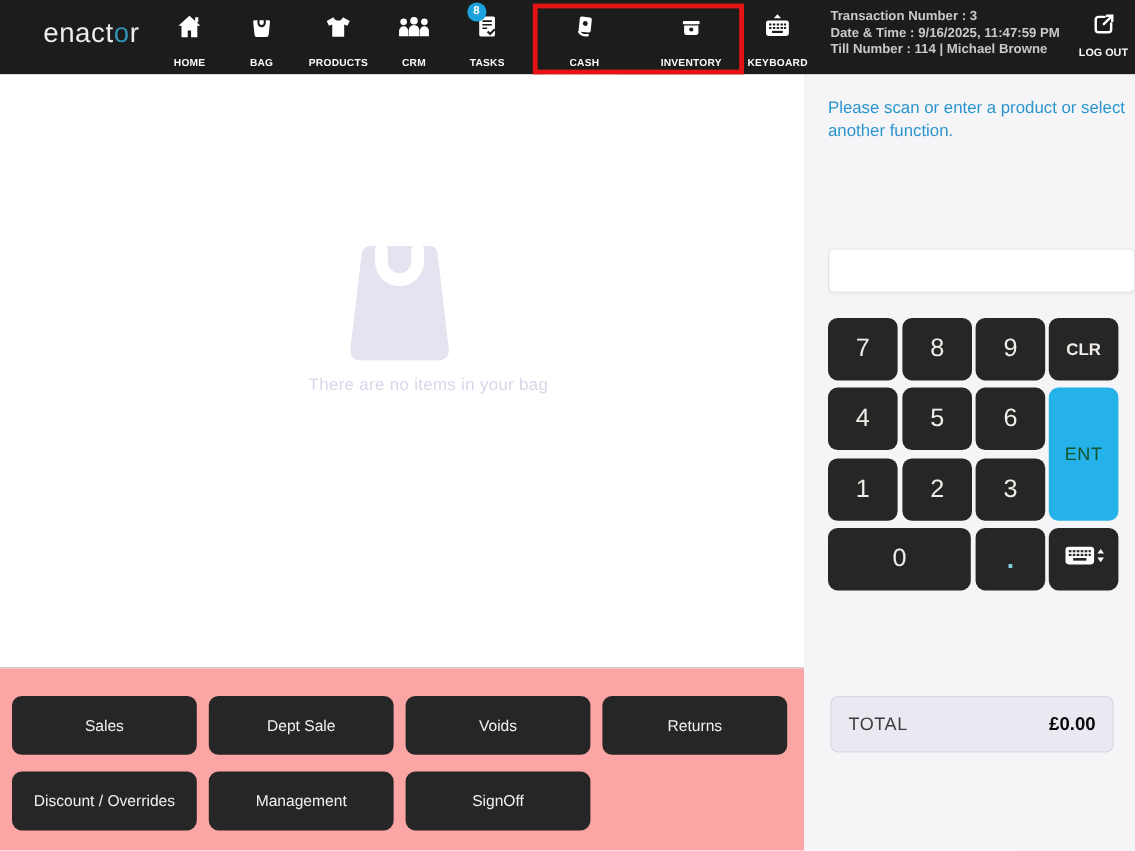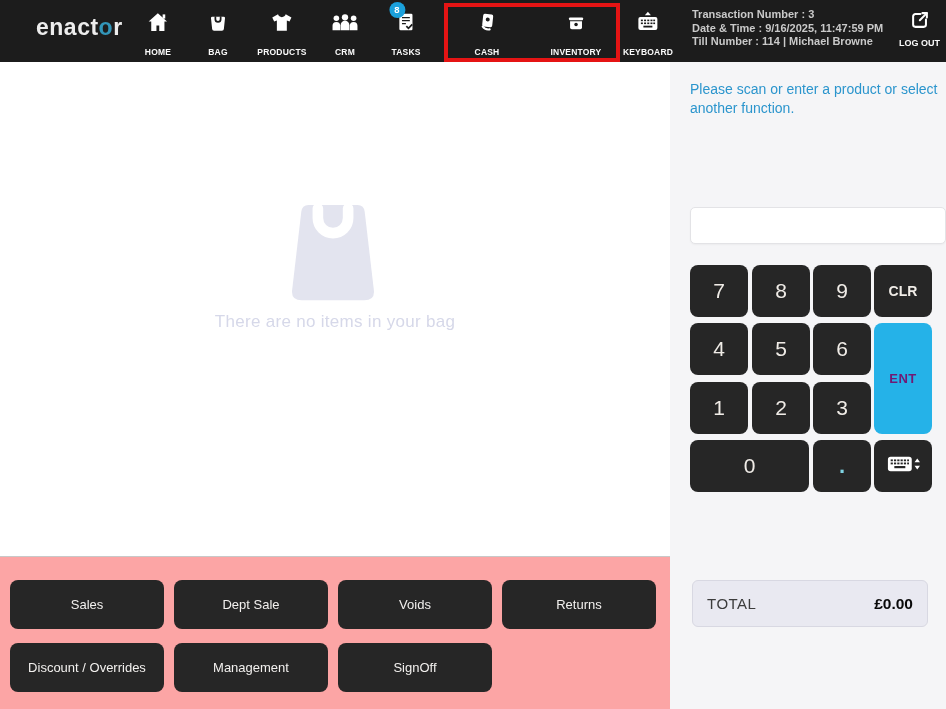--- a/index.html
+++ b/index.html
@@ -1,54 +1,54 @@
 <!DOCTYPE html>
 <html><head>
 <meta charset="utf-8">
 <style>
   html,body{margin:0;padding:0;background:#fff;}
   #app{position:relative;width:946px;height:709px;overflow:hidden;
        font-family:"Liberation Sans",sans-serif;background:#fff;}
 
   
   .topbar{position:absolute;left:0;top:0;width:946px;height:62px;background:#1c1c1c;}
-  .logo{position:absolute;left:36px;top:14px;font-size:23px;font-weight:bold;color:#ededed;letter-spacing:.5px;}
+  .logo{position:absolute;left:36px;top:14px;font-size:23px;font-weight:normal;color:#ededed;letter-spacing:.5px;}
   .logo .logo-o{color:#3295b8;}
   .nav-item{position:absolute;top:8px;transform:translateX(-50%);text-align:center;color:#fff;cursor:pointer;}
   .nav-item .ic{height:26px;display:flex;align-items:flex-end;justify-content:center;position:relative;}
   .nav-item .lbl{margin-top:13px;font-size:8.5px;font-weight:bold;letter-spacing:.2px;white-space:nowrap;color:#fafafa;}
   .nav-item.wrap .lbl{white-space:normal;width:86px;line-height:10px;}
   .badge{position:absolute;top:-6px;left:50%;margin-left:-17px;width:16px;height:16px;border-radius:50%;
          background:#1ba1dc;color:#fff;font-size:9.5px;font-weight:bold;line-height:16px;text-align:center;}
   .txinfo{position:absolute;left:692px;top:8px;color:#c9c9c9;font-size:11px;font-weight:bold;line-height:13.5px;}
   .logout{position:absolute;right:6px;top:9px;text-align:center;color:#fff;cursor:pointer;}
   .logout .lbl{margin-top:3px;font-size:9px;font-weight:bold;color:#fafafa;}
   .hlbox{position:absolute;left:444px;top:3px;width:168px;height:51px;border:4px solid #e51414;z-index:5;pointer-events:none;}
 
   
   .main{position:absolute;left:0;top:62px;width:670px;height:495px;background:#fff;border-bottom:1px solid #c8c8c8;box-sizing:border-box;}
   .bagwrap{position:absolute;left:277px;top:133px;width:112px;height:112px;}
   .emptymsg{position:absolute;left:0;top:250px;width:670px;text-align:center;
-            font-size:17px;color:#d6d8e9;letter-spacing:.3px;}
+            font-size:14px;color:#d6d8e9;letter-spacing:.3px;padding-left:22px;}
 
   
   .bottomleft{position:absolute;left:0;top:557px;width:670px;height:152px;background:#fca5a5;}
   .fbtn{position:absolute;width:154px;height:49px;background:#262626;border-radius:8px;
         color:#f2f0ee;font-size:13px;display:flex;align-items:center;justify-content:center;cursor:pointer;}
 
   
   .rightpanel{position:absolute;left:670px;top:62px;width:276px;height:647px;background:#f5f5f7;}
   .prompt{position:absolute;left:20px;top:18px;width:252px;font-size:14px;line-height:19px;color:#2b95cd;}
   .scaninput{position:absolute;left:20px;top:145px;width:238px;height:35px;background:#fff;
              border:1px solid #e3e3e6;border-radius:5px;box-shadow:0 1px 2px rgba(0,0,0,.04);
              font-size:16px;padding:0 8px;box-sizing:content-box;outline:none;}
   .key{position:absolute;background:#262626;border-radius:8px;color:#f0ece7;font-size:21px;
        display:flex;align-items:center;justify-content:center;cursor:pointer;}
   .key.small{font-size:14px;font-weight:bold;}
-  .key.ent{background:#25b2e8;color:#701a75;font-size:13px;font-weight:bold;letter-spacing:.5px;}
+  .key.ent{background:#25b2e8;color:#14532d;font-size:15px;font-weight:normal;letter-spacing:.5px;}
   .key.dotkey{font-size:22px;color:#7fd3e2;font-weight:bold;}
   .totalbox{position:absolute;left:22px;top:518px;width:236px;height:47px;background:#e9e9f1;
             border:1px solid #d8d8e2;border-radius:6px;display:flex;align-items:center;
             justify-content:space-between;padding:12px 14px;box-sizing:border-box;}
   .totallbl{font-size:15px;color:#3c3c3c;letter-spacing:.5px;}
   .totalval{font-size:15.5px;font-weight:bold;color:#0a0a0a;}
 </style>
 </head>
 <body>
 

